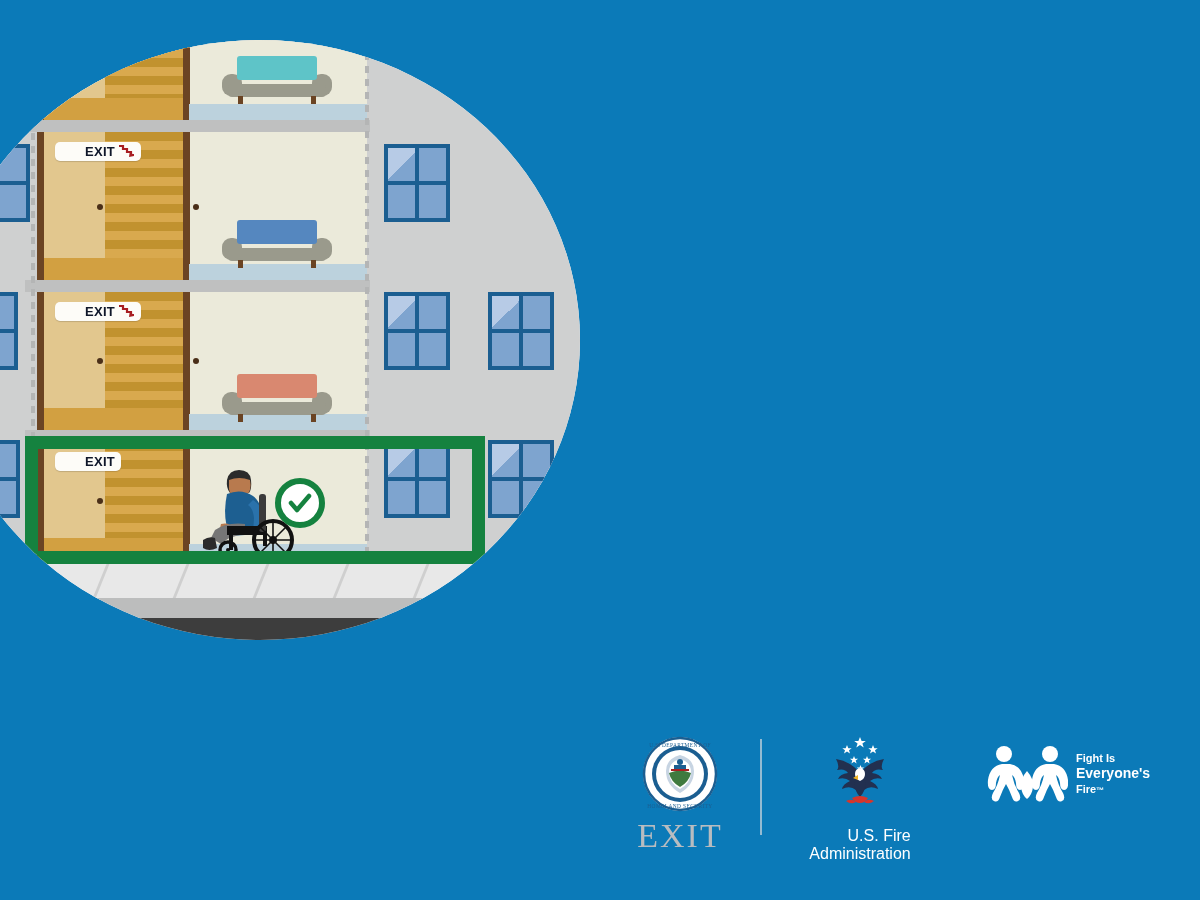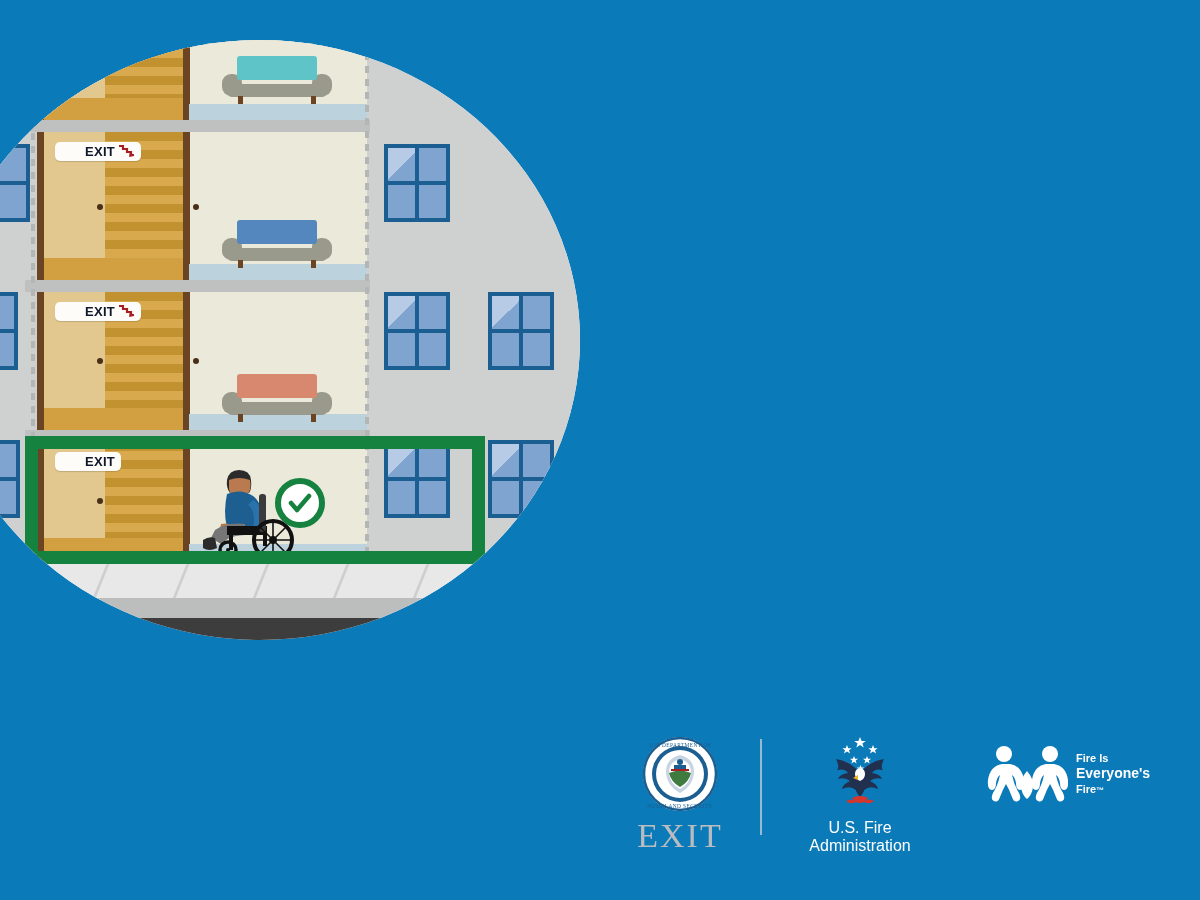--- a/index.html
+++ b/index.html
@@ -85,21 +85,21 @@
 
   
   #footer{position:absolute;left:600px;top:735px;width:560px;height:130px;
     display:flex;align-items:flex-start;}
   .logo-block{display:flex;flex-direction:column;align-items:center;}
   #fema-block{width:160px;}
   .fema-word{color:#b8bcc0;font-family:"Liberation Serif",serif;font-size:34px;
      letter-spacing:2px;margin-top:4px;}
   .divider{width:2px;height:96px;background:#cfd7dd;opacity:.7;margin:4px 18px 0 0;}
   #usfa-block{width:160px;color:#fff;}
-  .usfa-word{color:#fff;font-size:16px;line-height:1.15;text-align:center;margin-top:4px;}
+  .usfa-word{color:#fff;font-size:16px;line-height:1.15;text-align:right;margin-top:12px;}
   #fief-block{display:flex;align-items:center;gap:8px;margin-left:46px;margin-top:8px;}
   .fief-text{color:#fff;font-size:11px;line-height:1.25;font-weight:bold;}
   .fief-text .big{font-size:14px;}
   .fief-text .small{font-weight:bold;}
 </style>
 </head>
 <body>
 
 <div id="poster">
 
@@ -359,21 +359,21 @@
       <svg width="82" height="62" viewBox="0 0 82 62">
         <g fill="#ffffff">
           <circle cx="18" cy="11" r="8"></circle>
           <circle cx="64" cy="11" r="8"></circle>
           <path d="M18 21 q-12 2 -14 16 q-1 10 4 10 q4 0 4-7 q1 -6 4 -8 q-2 10 -7 18 q-3 6 1 8 q4 2 6-4 q3 -8 6-13 q3 5 6 13 q2 6 6 4 q4-2 1-8 q-5-8 -7-18 q3 2 4 8 q0 7 4 7 q5 0 4-10 q-2-14 -14-16z" transform="translate(-2,0)"></path>
           <path d="M64 21 q-12 2 -14 16 q-1 10 4 10 q4 0 4-7 q1 -6 4 -8 q-2 10 -7 18 q-3 6 1 8 q4 2 6-4 q3 -8 6-13 q3 5 6 13 q2 6 6 4 q4-2 1-8 q-5-8 -7-18 q3 2 4 8 q0 7 4 7 q5 0 4-10 q-2-14 -14-16z" transform="translate(-4,0) scale(1,1)"></path>
           <path d="M41 28 q7 8 6 16 q-1 8 -6 12 q-5 -4 -6 -12 q-1 -8 6 -16z"></path>
         </g>
       </svg>
       <div class="fief-text">
-        <div class="small">Fire Is</div>
+        <div class="small">Fight Is</div>
         <div class="big">Everyone's</div>
         <div class="small">
           <span>Fire</span><span style="font-size:8px;">™</span>
         </div>
       </div>
     </div>
 
   </div>
 </div>
 

